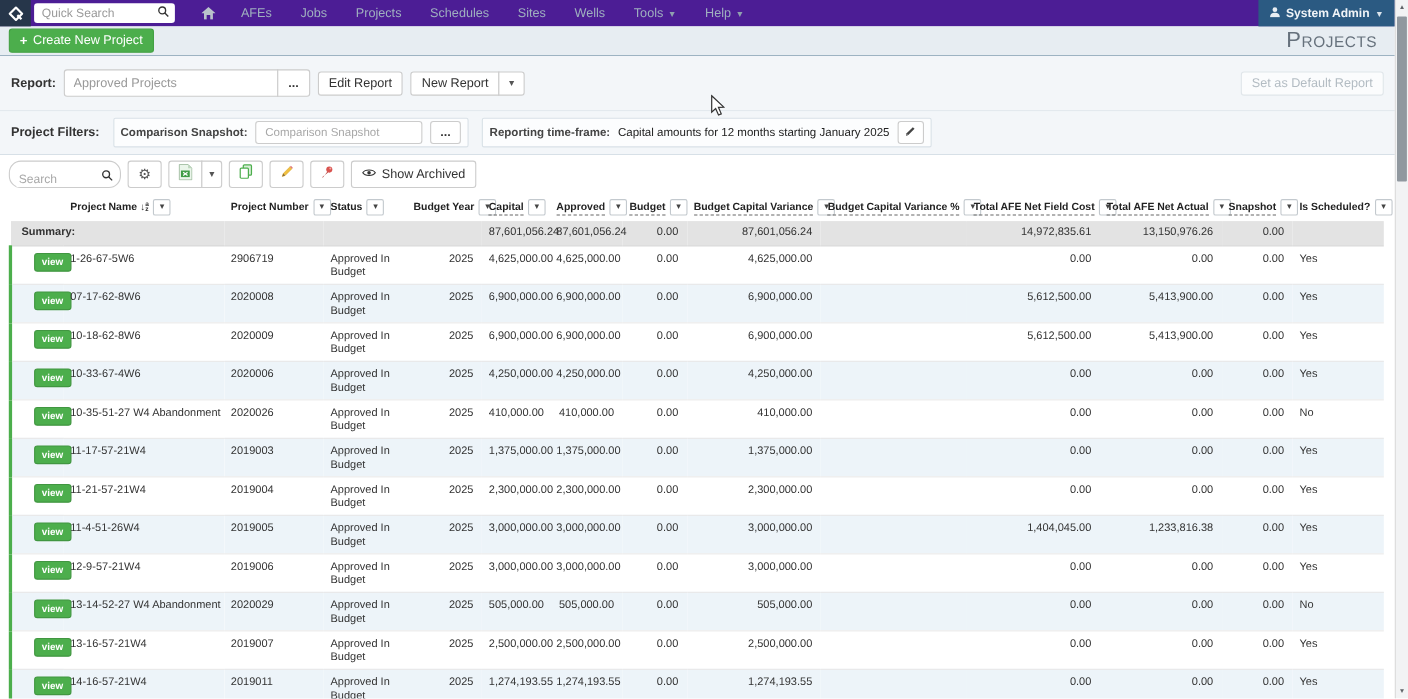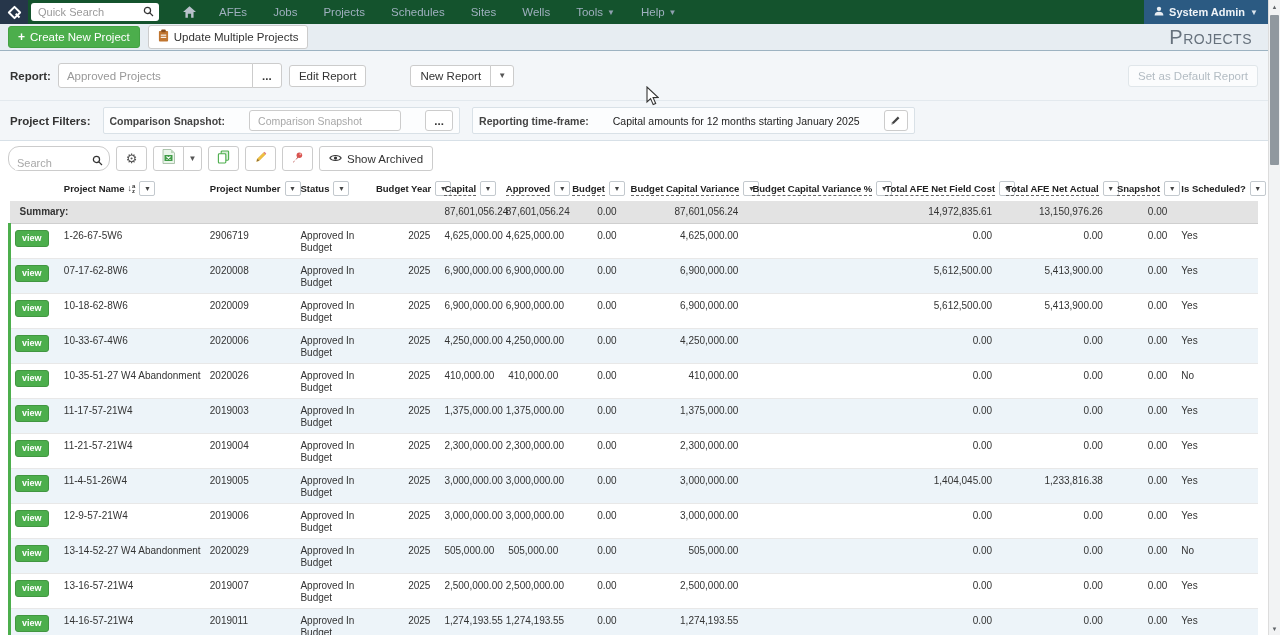--- a/index.html
+++ b/index.html
@@ -4,21 +4,21 @@
 <style>
   * { box-sizing: border-box; }
   html,body { margin:0; padding:0; }
   body {
     width:1280px; height:635px; overflow:hidden; position:relative;
     font-family:"Liberation Sans", sans-serif; background:#ffffff; color:#333;
   }
   .content { width:1268px; }
 
   
-  .navbar { height:24px; background:#14532d; display:flex; align-items:center; }
+  .navbar { height:24px; background:#4c1d95; display:flex; align-items:center; }
   .logo { width:28px; height:24px; display:flex; align-items:center; justify-content:center; background:#26364a; }
   .qsearch { margin-left:3px; width:128px; height:18px; background:#fff; border-radius:3px; display:flex; align-items:center; padding:0 5px; }
   .qsearch input { border:none; outline:none; flex:1; min-width:0; font-size:11px; color:#333; font-family:"Liberation Sans",sans-serif; }
   .qsearch input::placeholder { color:#9a9a9a; }
   .nav-home { margin-left:14px; padding:0 10px; display:flex; align-items:center; }
   .nav-item { padding:0 13px; font-size:11.5px; color:#9fb0bf; cursor:default; display:flex; align-items:center; gap:4px; }
   .nav-caret { font-size:8px; color:#8fa0af; }
   .user-box { margin-left:auto; height:24px; background:#2b5a82; color:#f0f4f8; display:flex; align-items:center; gap:5px; padding:0 10px; font-size:11px; font-weight:bold; }
 
   
@@ -31,27 +31,27 @@
   
   .panel { background:#f3f6f9; }
   .report-row { display:flex; align-items:center; padding:12px 10px; gap:7px; border-bottom:1px solid #e3e9ee; }
   .lbl-strong { font-size:11.5px; font-weight:bold; color:#333; white-space:nowrap; }
   .inp { background:#fff; border:1px solid #ccc; border-radius:3px; height:25px; font-size:11.5px; color:#999; padding:0 8px; font-family:"Liberation Sans",sans-serif; }
   .inp::placeholder { color:#a8a8a8; }
   .inp-group { display:flex; }
   .inp-group .inp { border-radius:3px 0 0 3px; }
   .inp-group .btn { border-radius:0 3px 3px 0; margin-left:-1px; }
   .split { display:flex; }
-  .split .btn:first-child { border-radius:3px 0 0 3px;margin-left:37px; }
+  .split .btn:first-child { border-radius:3px 0 0 3px; }
   .split .btn:last-child { border-radius:0 3px 3px 0; margin-left:-1px; padding:3px 7px; }
   .caret-dark { font-size:8px; color:#555; }
   .btn-disabled { margin-left:auto; color:#b3bcc3; background:#fbfcfd; border-color:#e0e6ea; }
 
   .filters-row { display:flex; align-items:center; padding:6px 10px; gap:12px; border-bottom:1px solid #d7e0e7; }
-  .filter-group { display:flex; align-items:center; gap:24px; border:1px solid #d9e1e7; background:#fcfdfe; border-radius:2px; padding:2px 6px; }
+  .filter-group { display:flex; align-items:center; gap:7px; border:1px solid #d9e1e7; background:#fcfdfe; border-radius:2px; padding:2px 6px; }
   .filter-lbl { font-size:10.5px; font-weight:bold; color:#444; white-space:nowrap; }
   .filter-group .inp { height:21px; font-size:10.5px; }
   .filter-val { font-size:10.5px; color:#222; white-space:nowrap; }
   .icon-btn-sm { width:24px; height:21px; background:#fff; border:1px solid #ccc; border-radius:3px; display:inline-flex; align-items:center; justify-content:center; }
 
   
   .search-row { display:flex; align-items:center; gap:6px; padding:5px 8px; background:#fff; }
   .search-box { width:102px; height:25px; background:#fff; border:1px solid #ccc; border-radius:11px; display:flex; align-items:flex-end; padding:0 6px; }
   .search-box input { border:none; outline:none; flex:1; min-width:0; font-size:11px; color:#333; font-family:"Liberation Sans",sans-serif; }
   .search-box input::placeholder { color:#a8a8a8; }
@@ -77,21 +77,21 @@
   tr.summary { background:#e3e3e3; height:22px; border-bottom:1px solid #cfcfcf; }
   tr.summary td { padding:4px 8px 4px 6px; vertical-align:middle; }
   tr.summary td.sum-label { font-weight:bold; padding-left:10px; white-space:nowrap; }
   tbody.rows tr { height:34px; border-bottom:1px solid #e8e8e8; background:#fff; }
   tbody.rows tr.stripe { background:#edf4f9; }
   tbody.rows td { padding:6px 8px 4px 6px; vertical-align:top; line-height:12px; }
   tbody.rows td.view-cell { border-left:3px solid #4cae4c; padding:6px 4px 4px 4px; }
   td.col-r, tr.summary td.col-r { text-align:right; }
   td.cell-name { white-space:nowrap; overflow:hidden; }
   td.cell-number { white-space:nowrap; }
-  .view-btn { display:inline-block; background:#4cae4c; border:1px solid #419641; color:#fff; font-size:9px; font-weight:bold; padding:3px 6px; border-radius:3px; line-height:9px; cursor:pointer; }
+  .view-btn { display:inline-block; background:#4cae4c; border:1px solid #419641; color:#fff; font-size:9px; font-weight:bold; padding:3px 6px; border-radius:3px; line-height:9px; cursor:pointer;margin-left:16px; }
 
   
   .scrollbar { position:absolute; top:0; right:0; width:12px; height:635px; background:#f2f3f4; border-left:1px solid #dcdcdc; }
   .sb-btn { position:absolute; left:0; width:11px; height:13px; display:flex; align-items:center; justify-content:center; font-size:6px; color:#606468; }
   .sb-up { top:0; } .sb-down { bottom:0; }
   .sb-thumb { position:absolute; left:1px; top:15px; width:9px; height:150px; background:#90989f; border-radius:1px; }
 
   .cursor { position:absolute; left:646px; top:86px; z-index:50; pointer-events:none; }
 </style>
 </head>
@@ -155,31 +155,20 @@
       </span>
       <span>System Admin</span>
       <span class="nav-caret" style="color:#dbe4ec">▼</span>
     </div>
   </div>
 
   <div class="action-bar">
     <span class="btn btn-green">
       <span class="plus">+</span>
       <span>Create New Project</span>
-    </span>
-    <span class="btn">
-      <span>
-        <svg width="11" height="13" viewBox="0 0 12 14">
-            <rect x="1" y="2" width="10" height="11.5" rx="1" fill="#c0752f"></rect>
-            <rect x="3.6" y="0.5" width="4.8" height="3" rx="0.8" fill="#8a4f1d"></rect>
-            <rect x="3" y="6" width="6" height="1.2" fill="#fff"></rect>
-            <rect x="3" y="8.4" width="6" height="1.2" fill="#fff"></rect>
-          </svg>
-      </span>
-      <span>Update Multiple Projects</span>
     </span>
     <span class="page-title">Projects</span>
   </div>
 
   <div class="panel">
     <div class="report-row">
       <span class="lbl-strong">Report:</span>
       <span class="inp-group">
         <input class="inp" style="width: 195px;" value="Approved Projects">
         <span class="btn" style="width:30px;justify-content:center;font-weight:bold">...</span>

